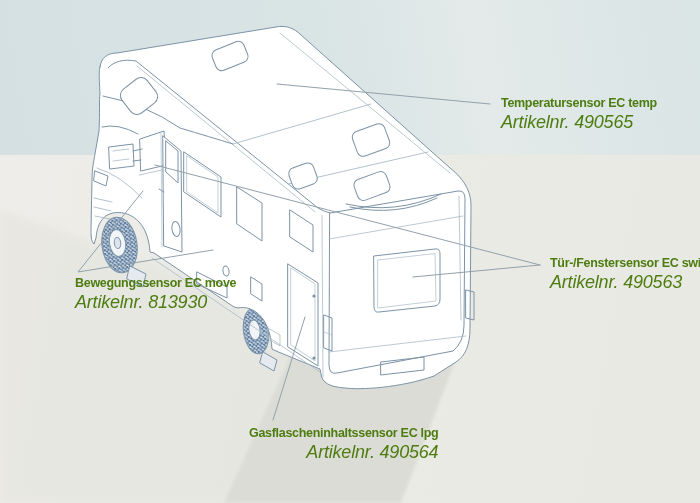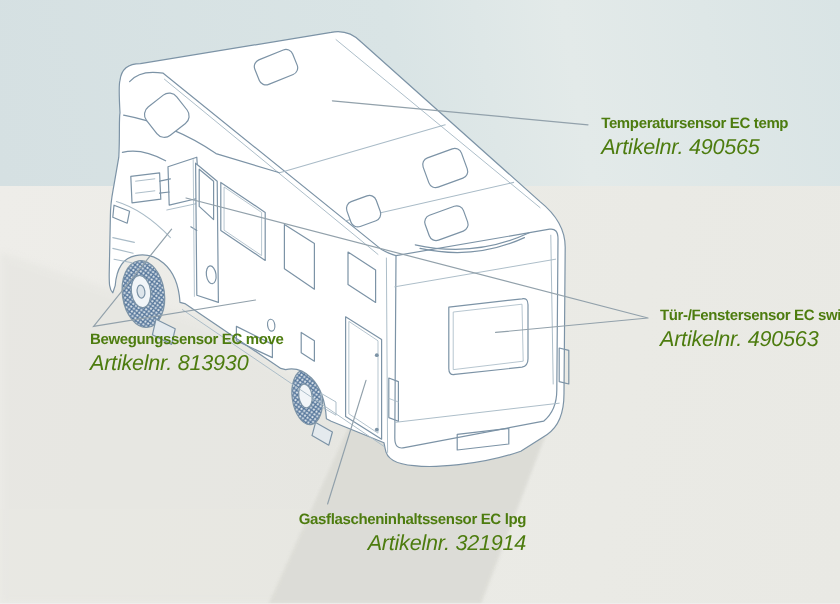--- a/index.html
+++ b/index.html
@@ -179,16 +179,16 @@
     <div class="a">Artikelnr. 490563</div>
   </div>
 
   <div class="callout" style="left:44px;top:276px;margin-left:31px;">
     <div class="t">Bewegungssensor EC move</div>
     <div class="a">Artikelnr. 813930</div>
   </div>
 
   <div class="callout" style="left:249px;top:426px;text-align:right;">
     <div class="t">Gasflascheninhaltssensor EC lpg</div>
-    <div class="a">Artikelnr. 321914</div>
+    <div class="a">Artikelnr. 490564</div>
   </div>
 
 </div>
 
 </body></html>

